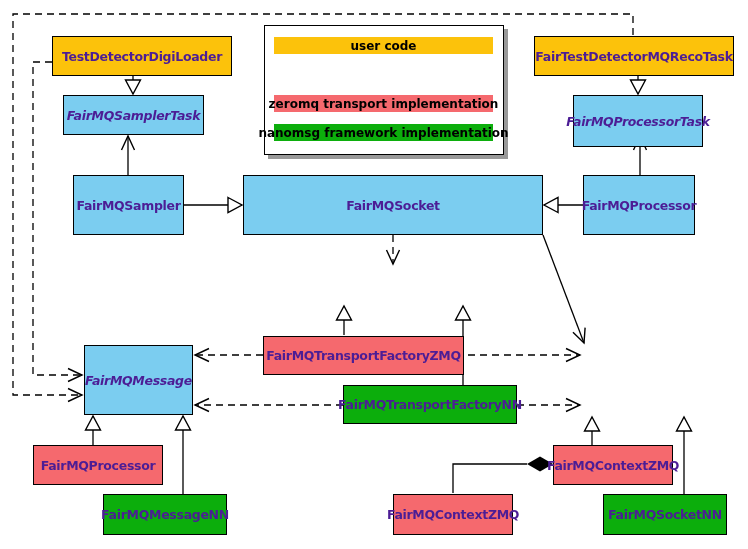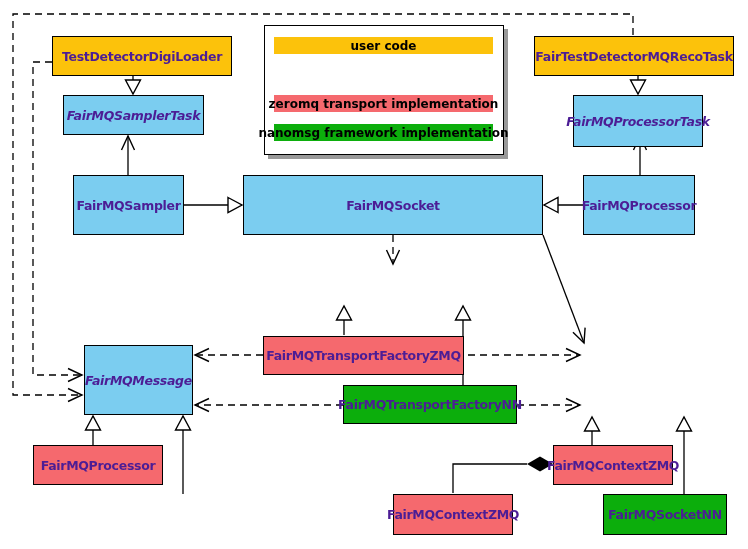--- a/index.html
+++ b/index.html
@@ -93,17 +93,18 @@
   <div class="node bg-user_code" style="left:534px;top:36px;width:200px;height:40px">FairTestDetectorMQRecoTask</div>
   <div class="node bg-framework abstract" style="left:63px;top:95px;width:141px;height:40px">FairMQSamplerTask</div>
   <div class="node bg-framework abstract" style="left:573px;top:95px;width:130px;height:52px">FairMQProcessorTask</div>
   <div class="node bg-framework" style="left:73px;top:175px;width:111px;height:60px">FairMQSampler</div>
   <div class="node bg-framework" style="left:243px;top:175px;width:300px;height:60px">FairMQSocket</div>
   <div class="node bg-framework" style="left:583px;top:175px;width:112px;height:60px">FairMQProcessor</div>
   <div class="node bg-zeromq" style="left:263px;top:336px;width:201px;height:39px">FairMQTransportFactoryZMQ</div>
   <div class="node bg-nanomsg" style="left:343px;top:385px;width:174px;height:39px">FairMQTransportFactoryNN</div>
   <div class="node bg-framework abstract" style="left:84px;top:345px;width:109px;height:70px">FairMQMessage</div>
   <div class="node bg-zeromq" style="left:33px;top:445px;width:130px;height:40px">FairMQProcessor</div>
+  <div class="node bg-nanomsg" style="left:103px;top:494px;width:124px;height:41px">FairMQMessageNN</div>
   <div class="node bg-zeromq" style="left:553px;top:445px;width:120px;height:40px">FairMQContextZMQ</div>
   <div class="node bg-zeromq" style="left:393px;top:494px;width:120px;height:41px">FairMQContextZMQ</div>
   <div class="node bg-nanomsg" style="left:603px;top:494px;width:124px;height:41px">FairMQSocketNN</div>
 
 </div>
 
 </body></html>

